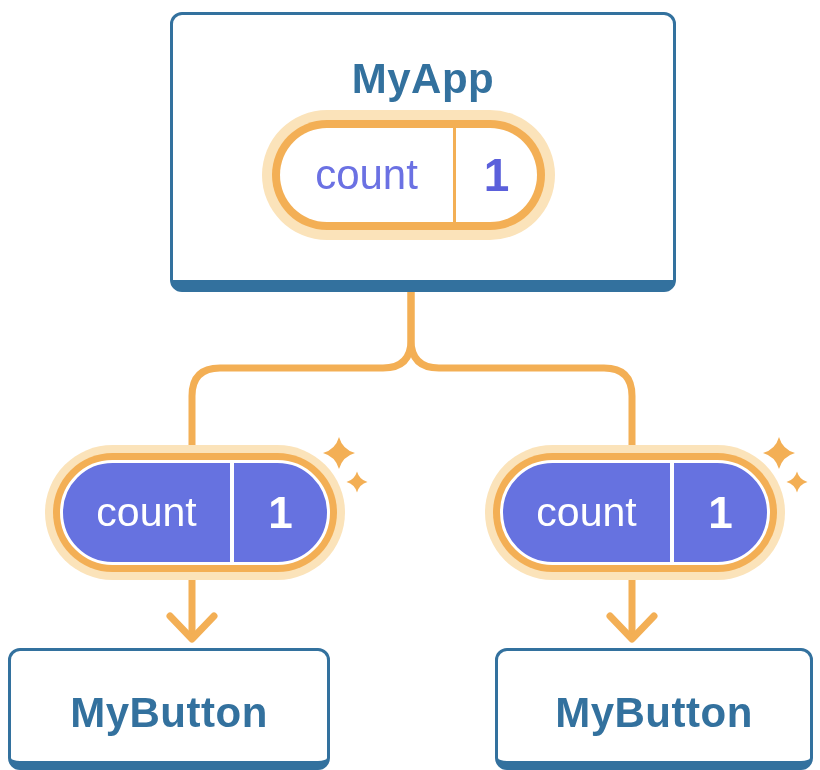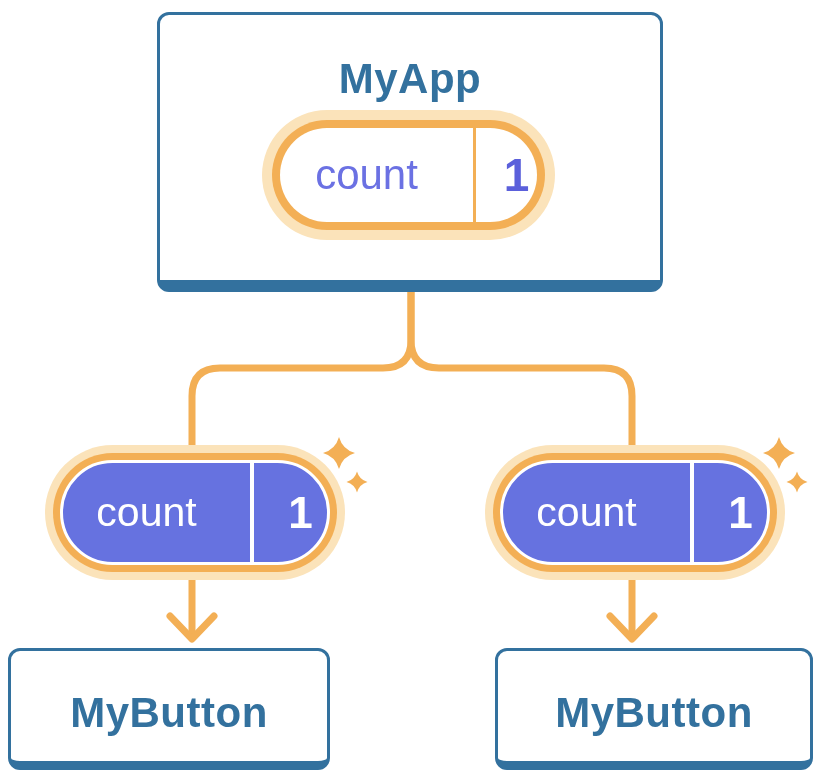--- a/index.html
+++ b/index.html
@@ -27,35 +27,35 @@
     position:absolute;z-index:2;box-sizing:border-box;
     background:var(--card-bg);
     border:3px solid var(--card-border);
     border-radius:12px;
   }
   .card-title{
     position:absolute;left:0;right:0;text-align:center;
     color:var(--title-blue);font-weight:600;font-size:42px;line-height:52px;
     letter-spacing:0.5px;white-space:nowrap;
   }
-  .parent-card{left:157px;top:12px;width:506px;height:280px;border-bottom-width:12px;}
+  .parent-card{left:170px;top:12px;width:506px;height:280px;border-bottom-width:12px;}
   .parent-card .card-title{top:38px;}
   .child-card{
     display:flex;align-items:center;justify-content:center;
     border-bottom-width:9px;
   }
   .child-card .card-title{position:static;margin-top:14px;}
   .child-card.left{left:8px;top:648px;width:322px;height:122px;}
   .child-card.right{left:495px;top:648px;width:318px;height:122px;}
 
   .pill{position:absolute;z-index:3;box-sizing:border-box;background:var(--accent-cream);border-radius:999px;}
   .ring-orange{box-sizing:border-box;width:100%;height:100%;background:var(--accent-orange);border-radius:999px;}
   .pill-body{
     box-sizing:border-box;width:100%;height:100%;border-radius:999px;
-    display:flex;align-items:stretch;overflow:hidden;gap:20px;
+    display:flex;align-items:stretch;overflow:hidden;
   }
   .parent-pill{left:262px;top:110px;width:293px;height:130px;padding:10px;}
   .parent-pill .ring-orange{padding:8px;}
   .parent-pill .pill-body{background:#FFFFFF;}
   .parent-pill .seg.label{width:173px;color:var(--state-text-purple);font-size:42px;font-weight:400;}
   .parent-pill .divider{width:3px;background:var(--accent-orange);}
   .parent-pill .seg.value{flex:1;color:var(--state-value-purple);font-size:46px;font-weight:700;}
 
   .child-pill{width:300px;height:135px;padding:8px;}
   .child-pill.left{left:45px;top:445px;}

